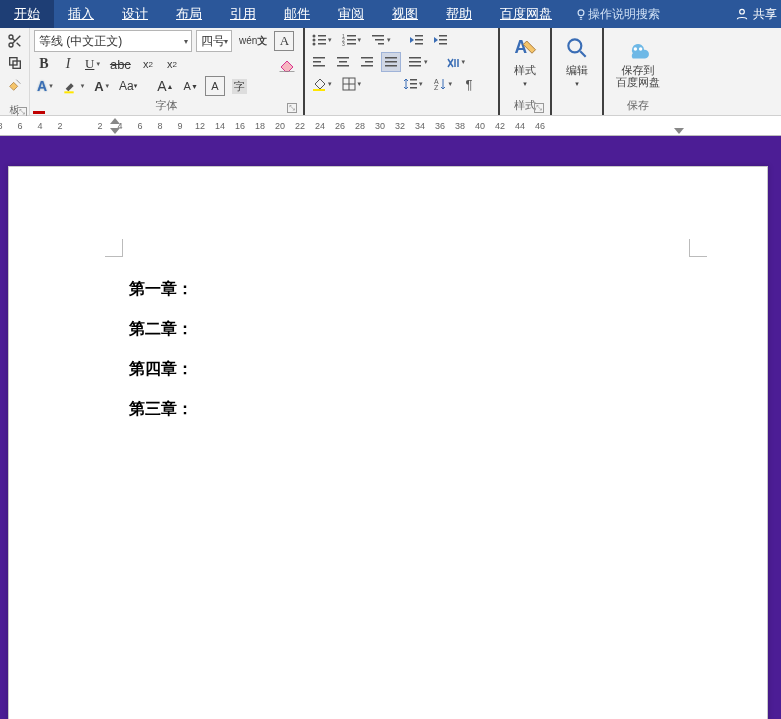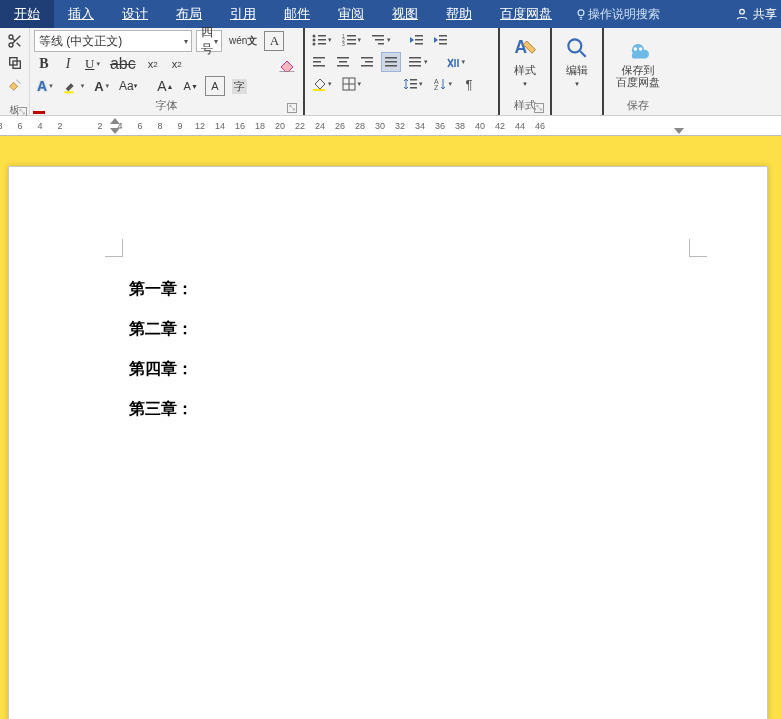--- a/index.html
+++ b/index.html
@@ -33,21 +33,21 @@
 
 .clip-col { width:30px; display:flex; flex-direction:column; align-items:center; gap:4px; padding-top:4px; border-right:1px solid #d9d9d9; }
 
 
 .ruler-area { background:#fff; height:20px; border-bottom:1px solid #bdbdbd; display:flex; align-items:center; overflow:hidden; font-size:9px; color:#666; position:relative; }
 .ruler-tick { width:20px; text-align:center; flex:0 0 20px; }
 .ruler-marker { position:absolute; top:2px; }
 .marker-shape { width:0; height:0; border-left:5px solid transparent; border-right:5px solid transparent; }
 
 
-.doc-scroll { background:#fde047; height:583px; overflow:hidden; position:relative;padding-left:20px; }
+.doc-scroll { background:#4c1d95; height:583px; overflow:hidden; position:relative;padding-left:20px; }
 .page { position:absolute; left:8px; top:30px; width:760px; height:800px; background:#fff; box-shadow:0 0 6px rgba(0,0,0,.2); border:1px solid #c8c8c8; }
 .margin-mark { position:absolute; width:18px; height:18px; }
 .mm-tl { border-right:1px solid #bbb; border-bottom:1px solid #bbb; left:96px; top:72px; }
 .mm-tr { border-left:1px solid #bbb; border-bottom:1px solid #bbb; right:60px; top:72px; }
 .doc-text { position:absolute; left:120px; top:102px; font-family:"SimHei","Microsoft YaHei"; font-size:16px; font-weight:bold; line-height:40px; color:#000; }
 .doc-text p { margin:0; }
 
 svg { display:block; }
 </style>
 </head>
@@ -108,36 +108,36 @@
       <div class="dlaunch">⤡</div>
     </div>
   </div>
 
   <div class="group" style="width:275px">
     <div class="group-body">
       <div class="row">
         <div class="sel" style="width:158px">
             <span>等线 (中文正文)</span>
           </div>
-        <div class="sel" style="width:26px">
+        <div class="sel" style="width:36px">
             <span>四号</span>
           </div>
         <div class="btn" style="font-size:10px;line-height:8px;text-align:center">wén<br><b>文</b></div>
         <div class="btn box">
             <span style="font-family:'Times New Roman';font-size:13px">A</span>
           </div>
       </div>
       <div class="row">
         <div class="btn bold-b">B</div>
         <div class="btn italic-i">I</div>
         <div class="btn split">
             <span style="text-decoration:underline;font-family:'Times New Roman';font-size:13px">U</span>
           </div>
         <div class="btn">
-            <span style="text-decoration:line-through;font-size:16px">abc</span>
+            <span style="text-decoration:line-through;font-size:13px">abc</span>
           </div>
         <div class="btn">
             <span style="font-size:11px">x</span>
             <sub style="font-size:8px">2</sub>
           </div>
         <div class="btn">
             <span style="font-size:11px">x</span>
             <sup style="font-size:8px">2</sup>
           </div>
         <div style="flex:1"></div>

